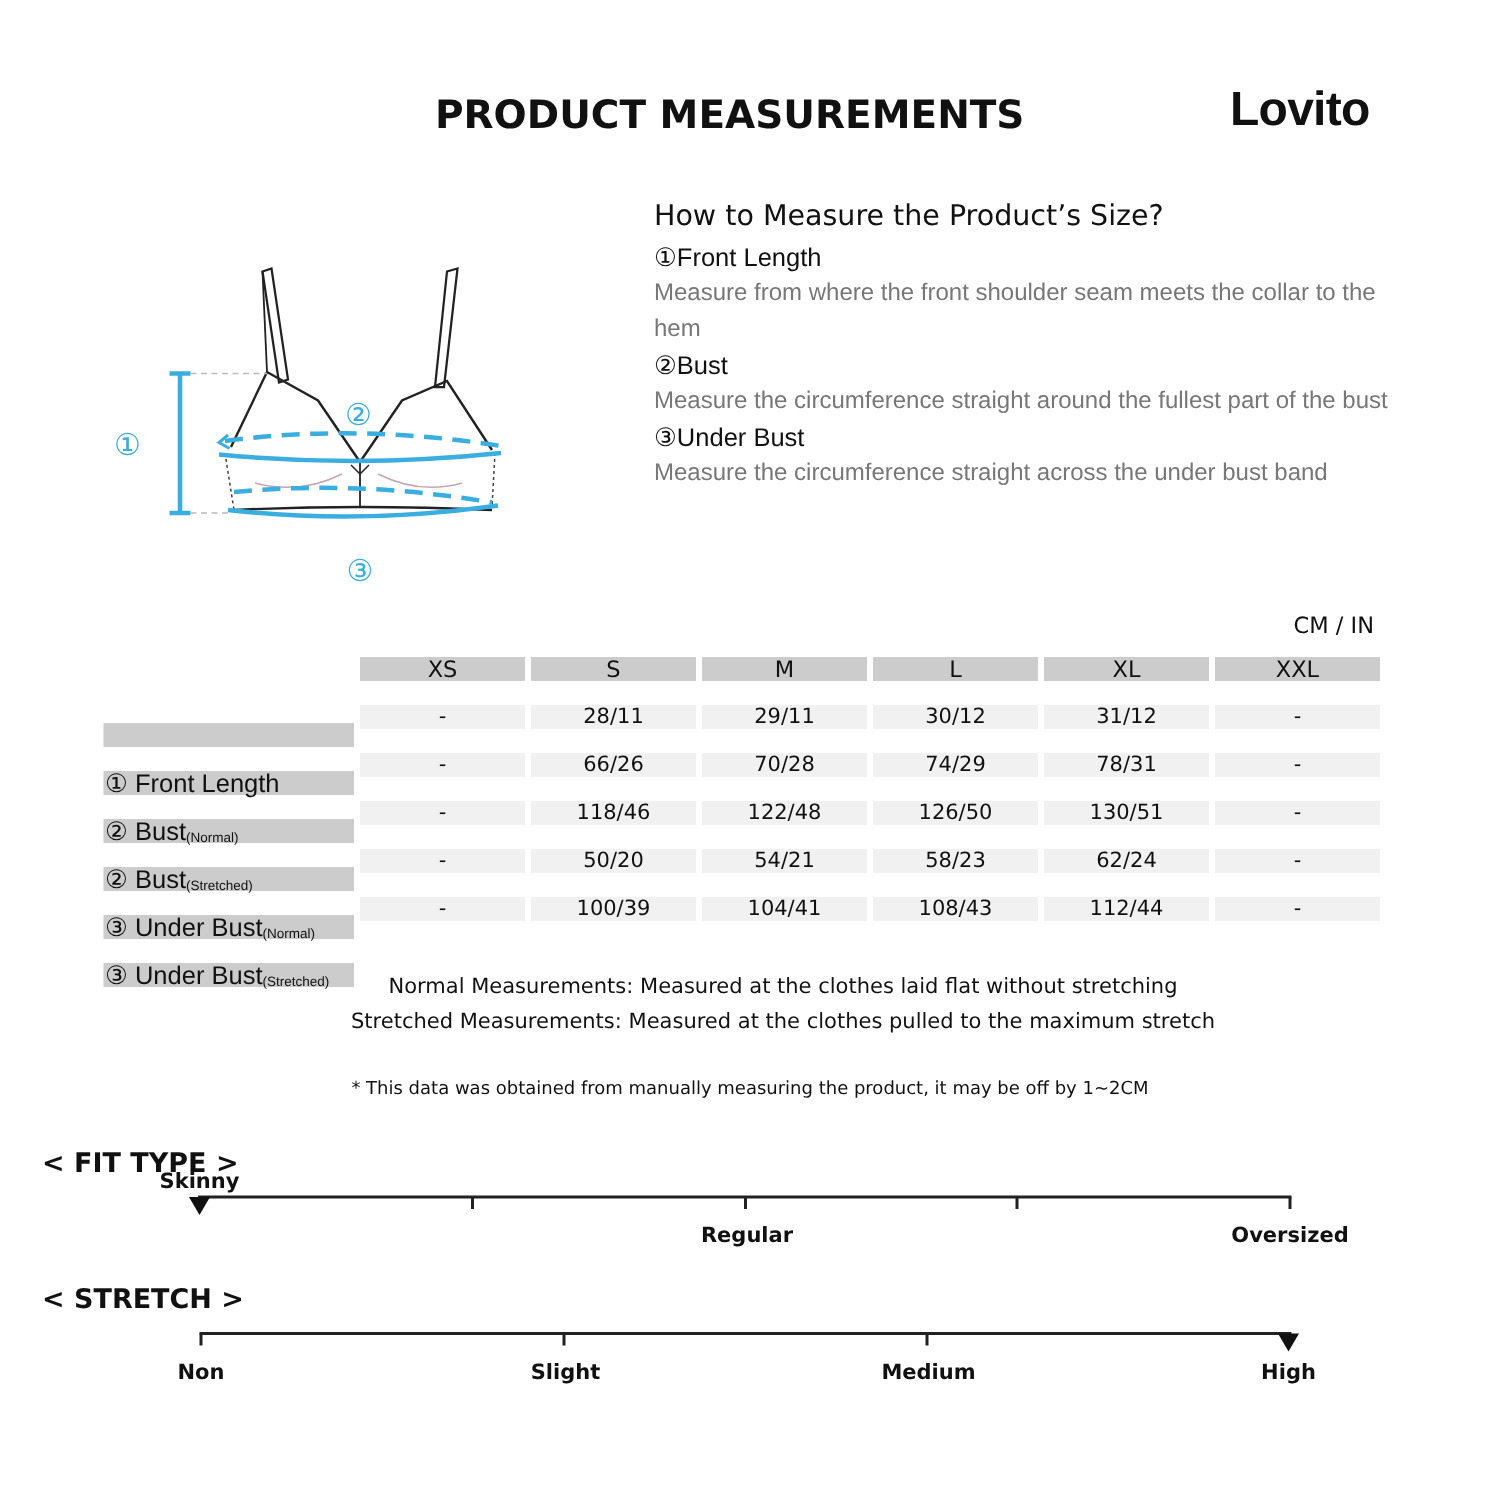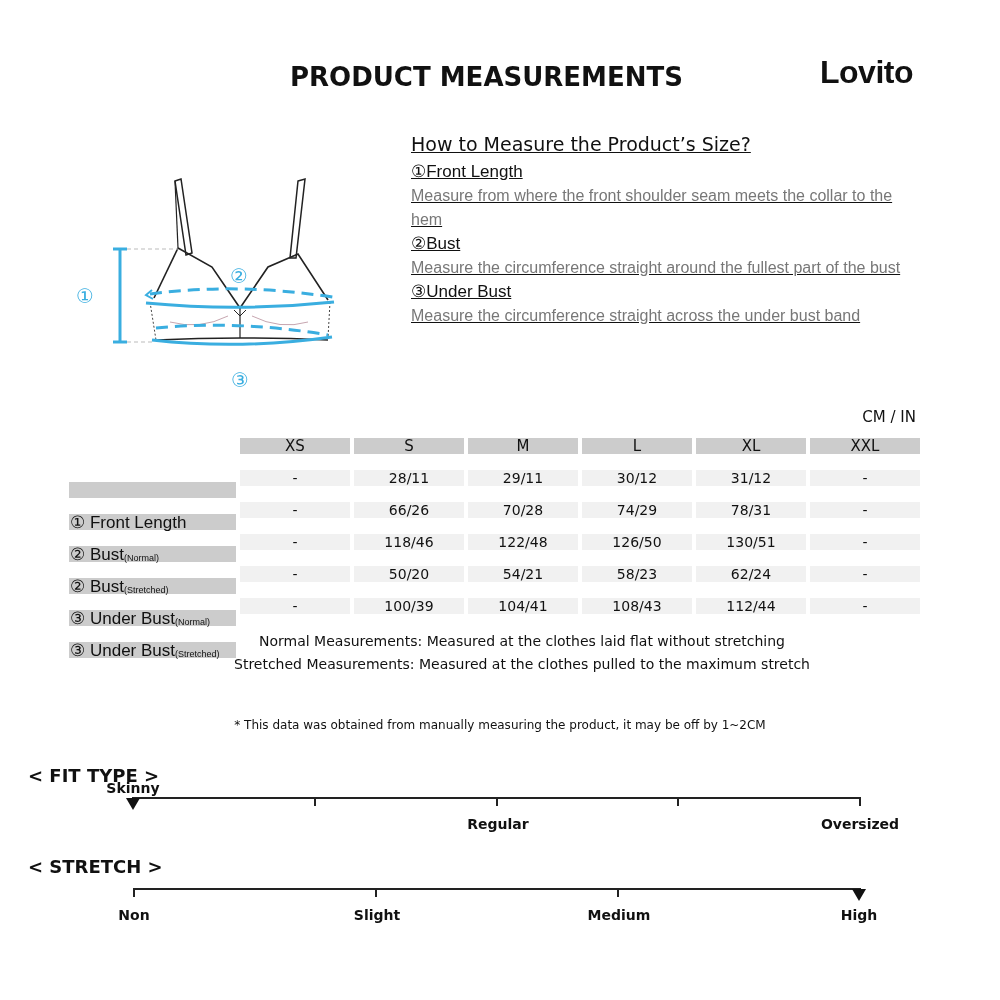--- a/index.html
+++ b/index.html
@@ -12,21 +12,21 @@
       letter-spacing: 0px; color: #111;
     }
     .brand {
       position: absolute; left: 820px; top: 54px;
       font-family: Liberation Sans, sans-serif; font-weight: bold; font-size: 32px; color: #111;
       letter-spacing: -0.5px;
     }
 
     .diagram { position: absolute; left: 60px; top: 160px; width: 360px; height: 240px; }
 
-    .howto { position: absolute; left: 411px; top: 130px; width: 490px; text-decoration: underline; }
+    .howto { position: absolute; left: 436px; top: 130px; width: 490px; }
     .howto-title {
       font-family: "DejaVu Sans", sans-serif; font-size: 19px; color: #111; height: 30px; line-height: 28px;
     }
     .howto-item-title {
       font-family: "Liberation Sans", sans-serif; font-size: 17px; color: #111; height: 24px; line-height: 24px;
     }
     .howto-item-desc {
       font-family: "Liberation Sans", sans-serif; font-size: 16px; color: #777; line-height: 24px;
     }
 
@@ -202,21 +202,21 @@
     </div>
     <div class="tcell val">-</div>
     <div class="tcell val">100/39</div>
     <div class="tcell val">104/41</div>
     <div class="tcell val">108/43</div>
     <div class="tcell val">112/44</div>
     <div class="tcell val">-</div>
   </div>
 </div>
 
-<div class="notes" style="top:630px;padding-left:44px;">
+<div class="notes" style="top:647px;padding-left:44px;">
   <div class="note-line">Normal Measurements: Measured at the clothes laid flat without stretching</div>
   <div class="note-line">Stretched  Measurements: Measured at the clothes pulled to the maximum stretch</div>
 </div>
 <div class="notes note-small" style="top:718px;">* This data was obtained from manually measuring the product, it may be off by 1~2CM</div>
 
 <div class="scale-title" style="top:765px;">&lt; FIT TYPE &gt;</div>
 <div>
   <div class="scale-line" style="left:132px; top:797px; width:729px;"></div>
   <div class="scale-tick" style="left:314px; top:798px;"></div>
   <div class="scale-tick" style="left:496px; top:798px;"></div>

